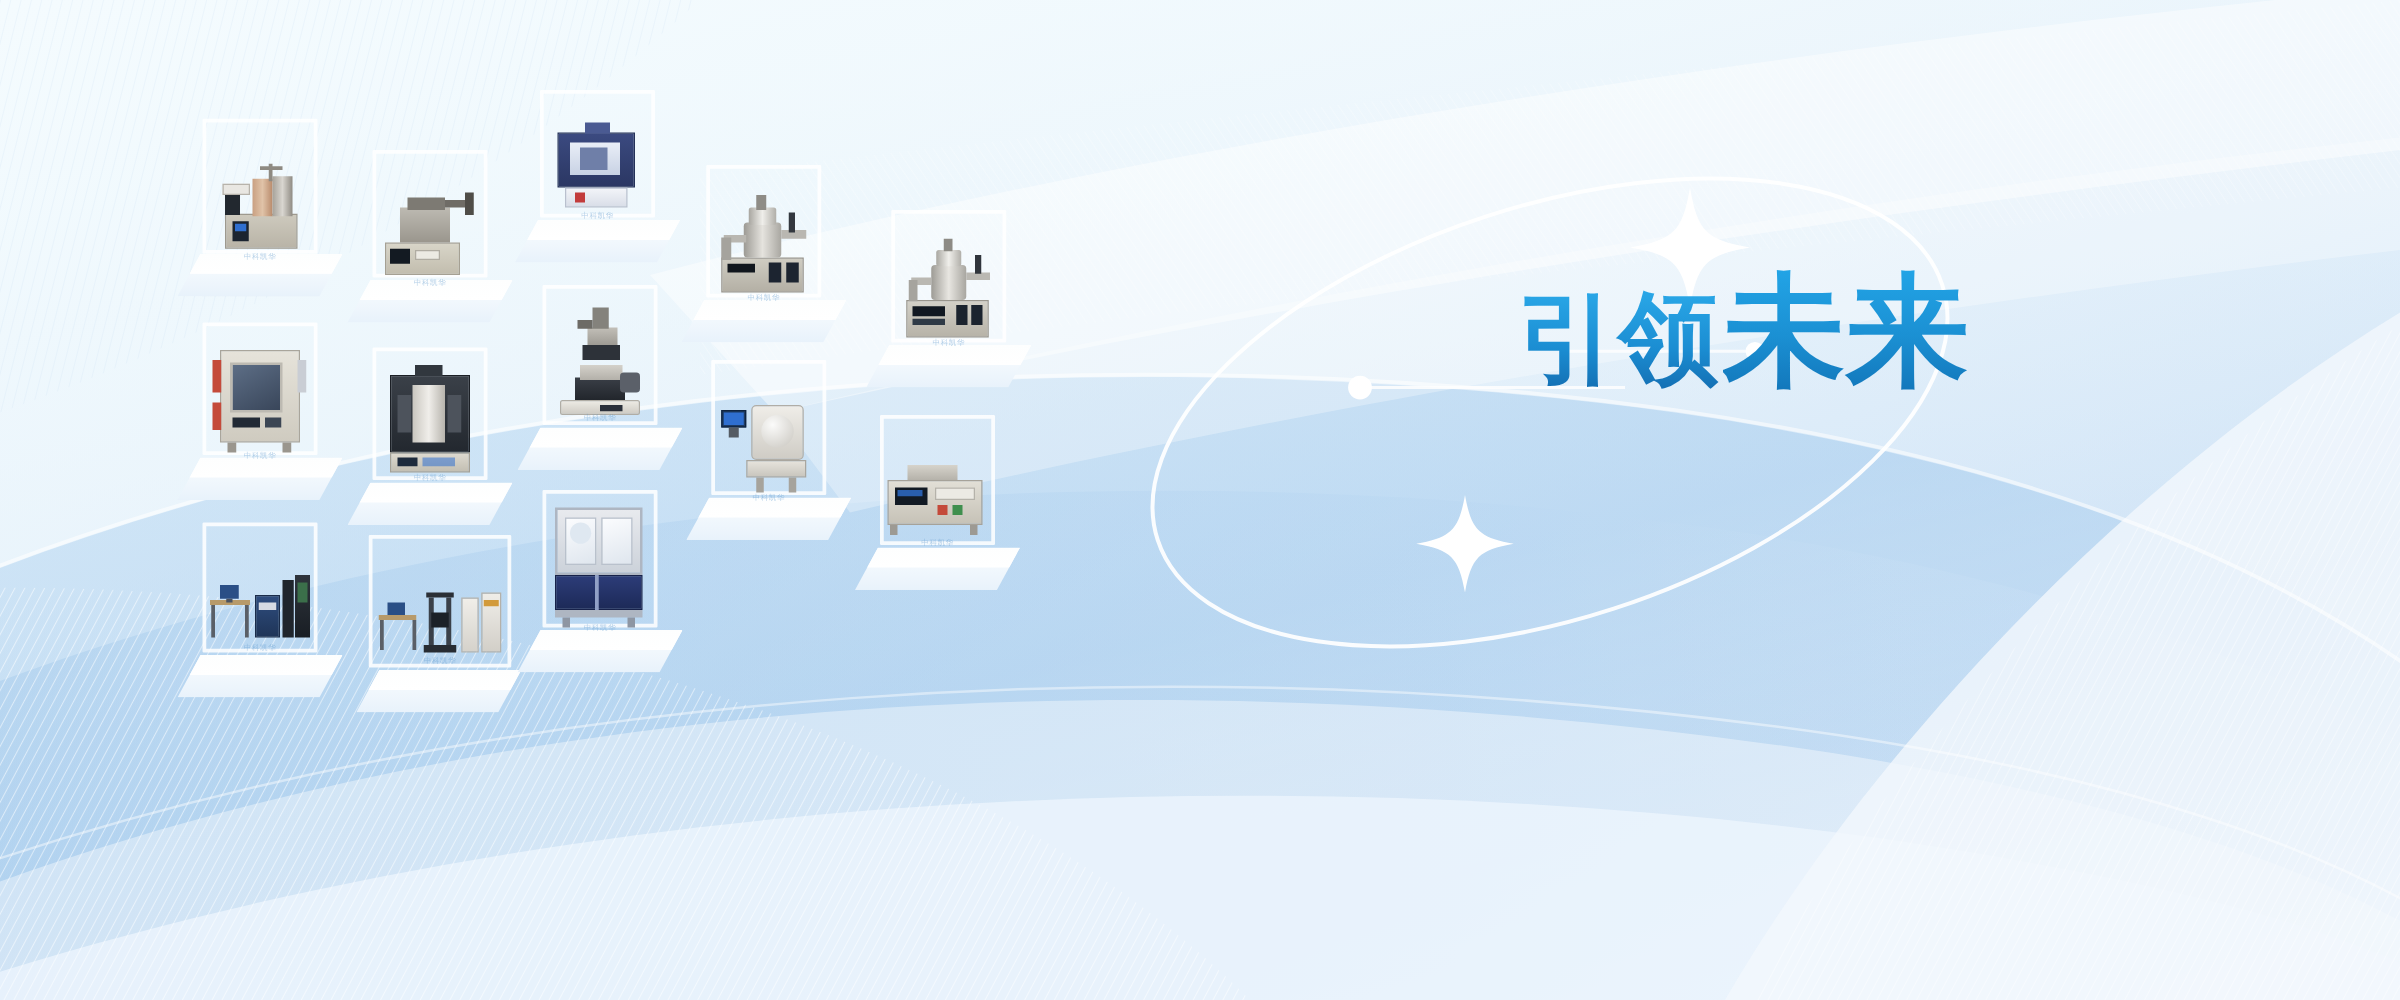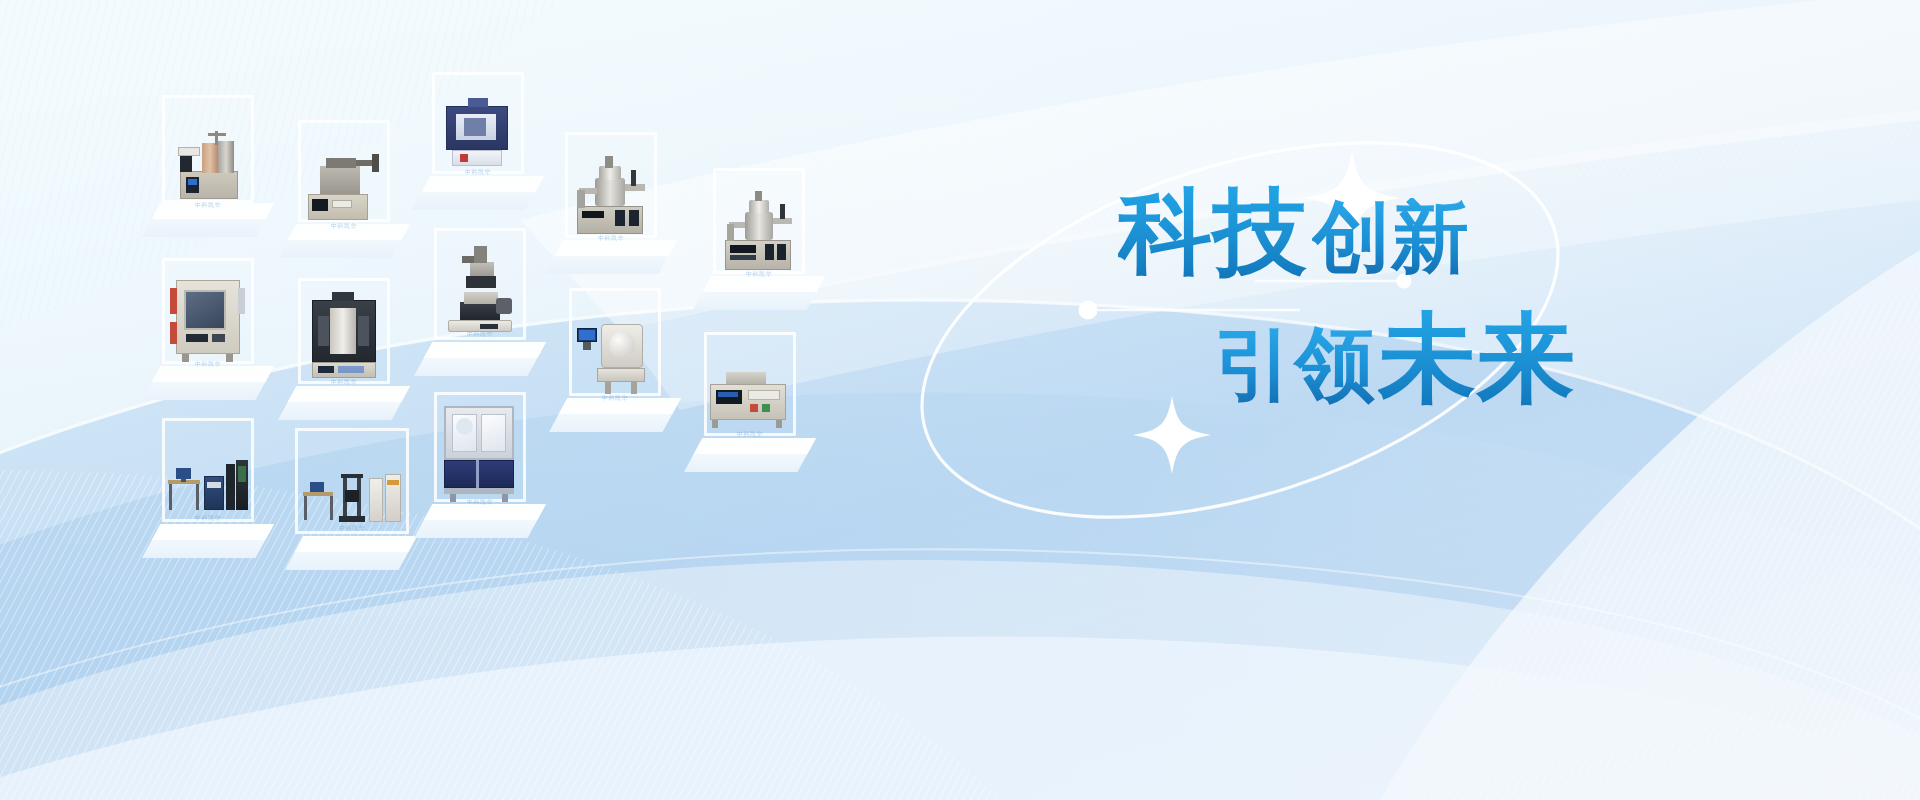--- a/index.html
+++ b/index.html
@@ -399,21 +399,18 @@
     <circle cx="1404" cy="281" r="7.5" fill="#ffffff"></circle>
 
     <path d="M1352 150 C1358 185 1365 192 1400 198 C1365 204 1358 211 1352 246
              C1346 211 1339 204 1304 198 C1339 192 1346 185 1352 150 Z" fill="#ffffff"></path>
 
     <path d="M1172 396 C1177 424 1183 430 1211 435 C1183 440 1177 446 1172 474
              C1167 446 1161 440 1133 435 C1161 430 1167 424 1172 396 Z" fill="#ffffff"></path>
   </svg>
 
   <div class="headline">
-    <div class="line l1">
-      <span class="t-strong">科技</span><span class="t-light">创新</span>
-    </div>
     <div class="line l2">
       <span class="t-light">引领</span><span class="t-strong">未来</span>
     </div>
   </div>
 
 </div>
 
 </body></html>

